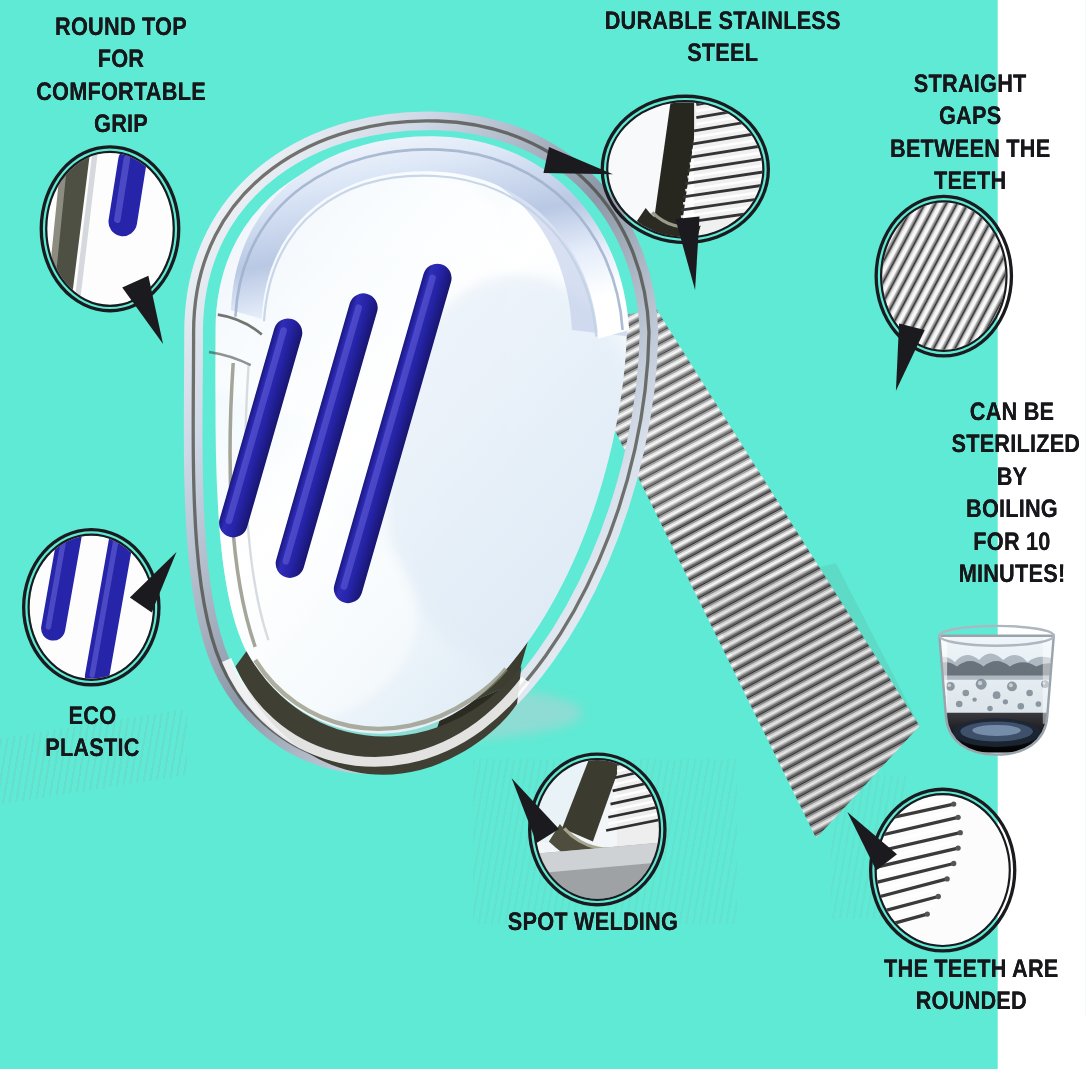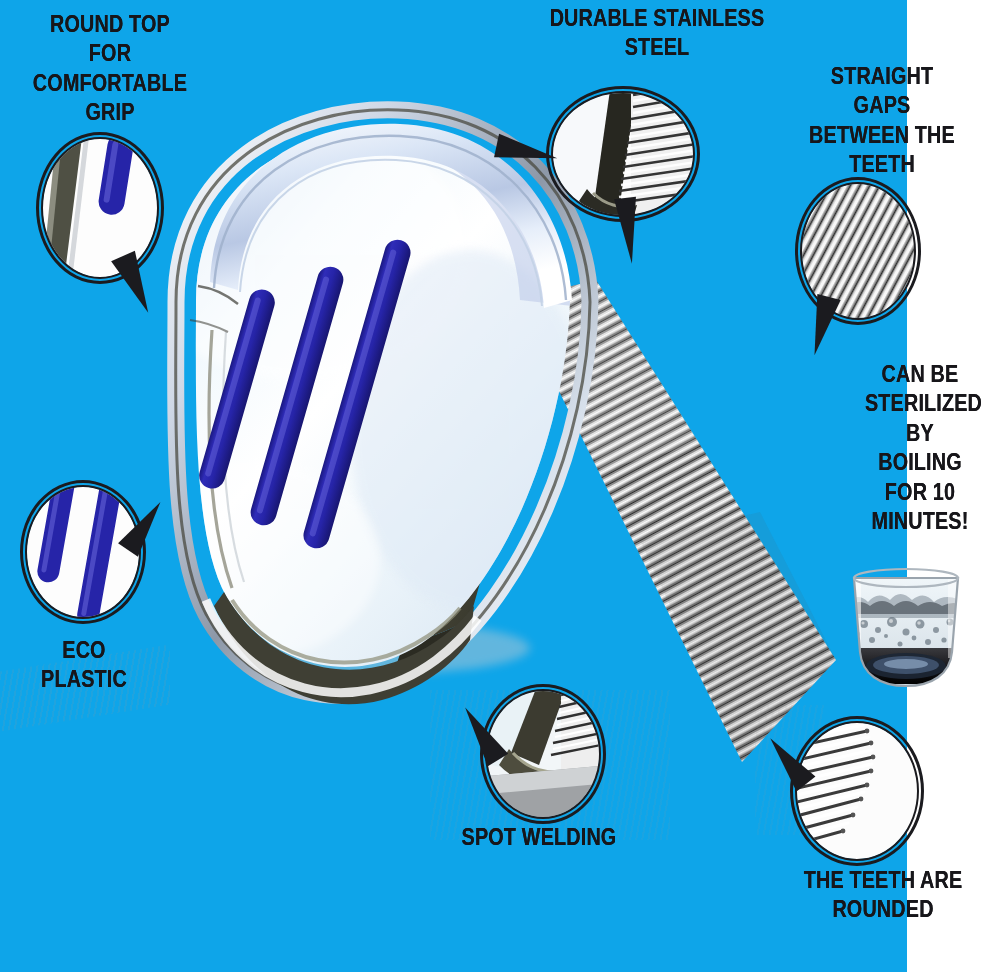--- a/index.html
+++ b/index.html
@@ -5,21 +5,21 @@
   * { box-sizing: border-box; margin: 0; padding: 0; }
   html, body {
     width: 987px; height: 972px;
     background: #ffffff;
     font-family: "Liberation Sans", "DejaVu Sans", sans-serif;
     overflow: hidden;
   }
   #stage {
     position: relative;
     width: 907px; height: 972px;
-    background: #0ea5e9;
+    background: #5eead4;
   }
 
   
   .callout-label {
     position: absolute;
     text-align: center;
     color: #17161a;
     font-family: "Liberation Sans", "DejaVu Sans", sans-serif;
     font-weight: 700;
     letter-spacing: 0.2px;

